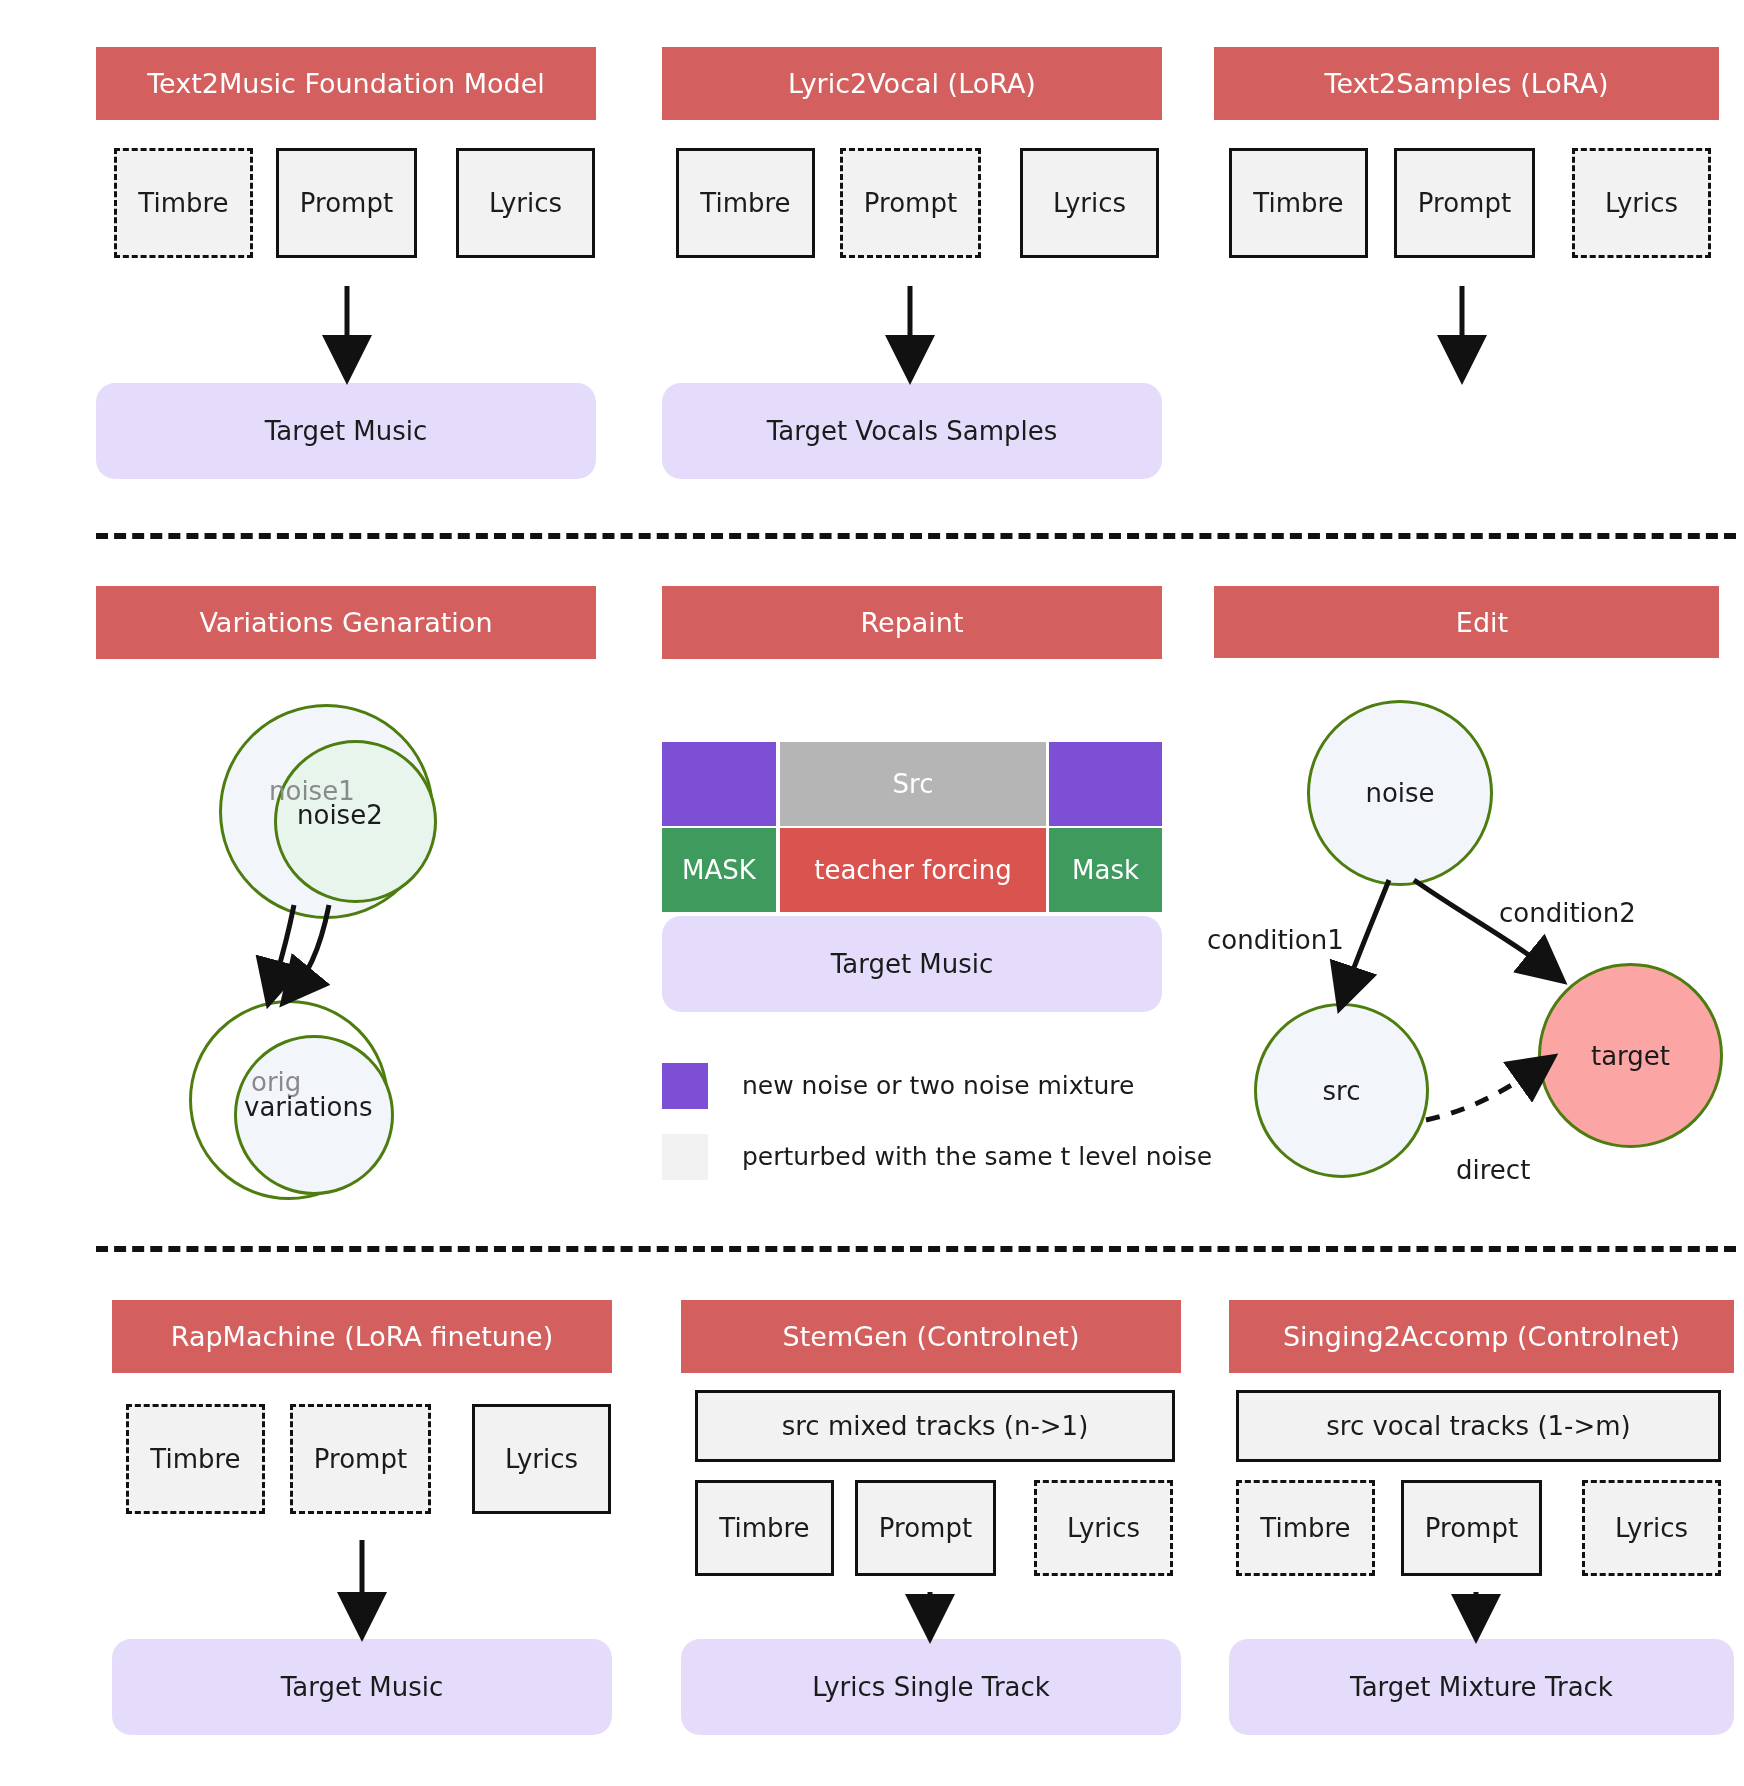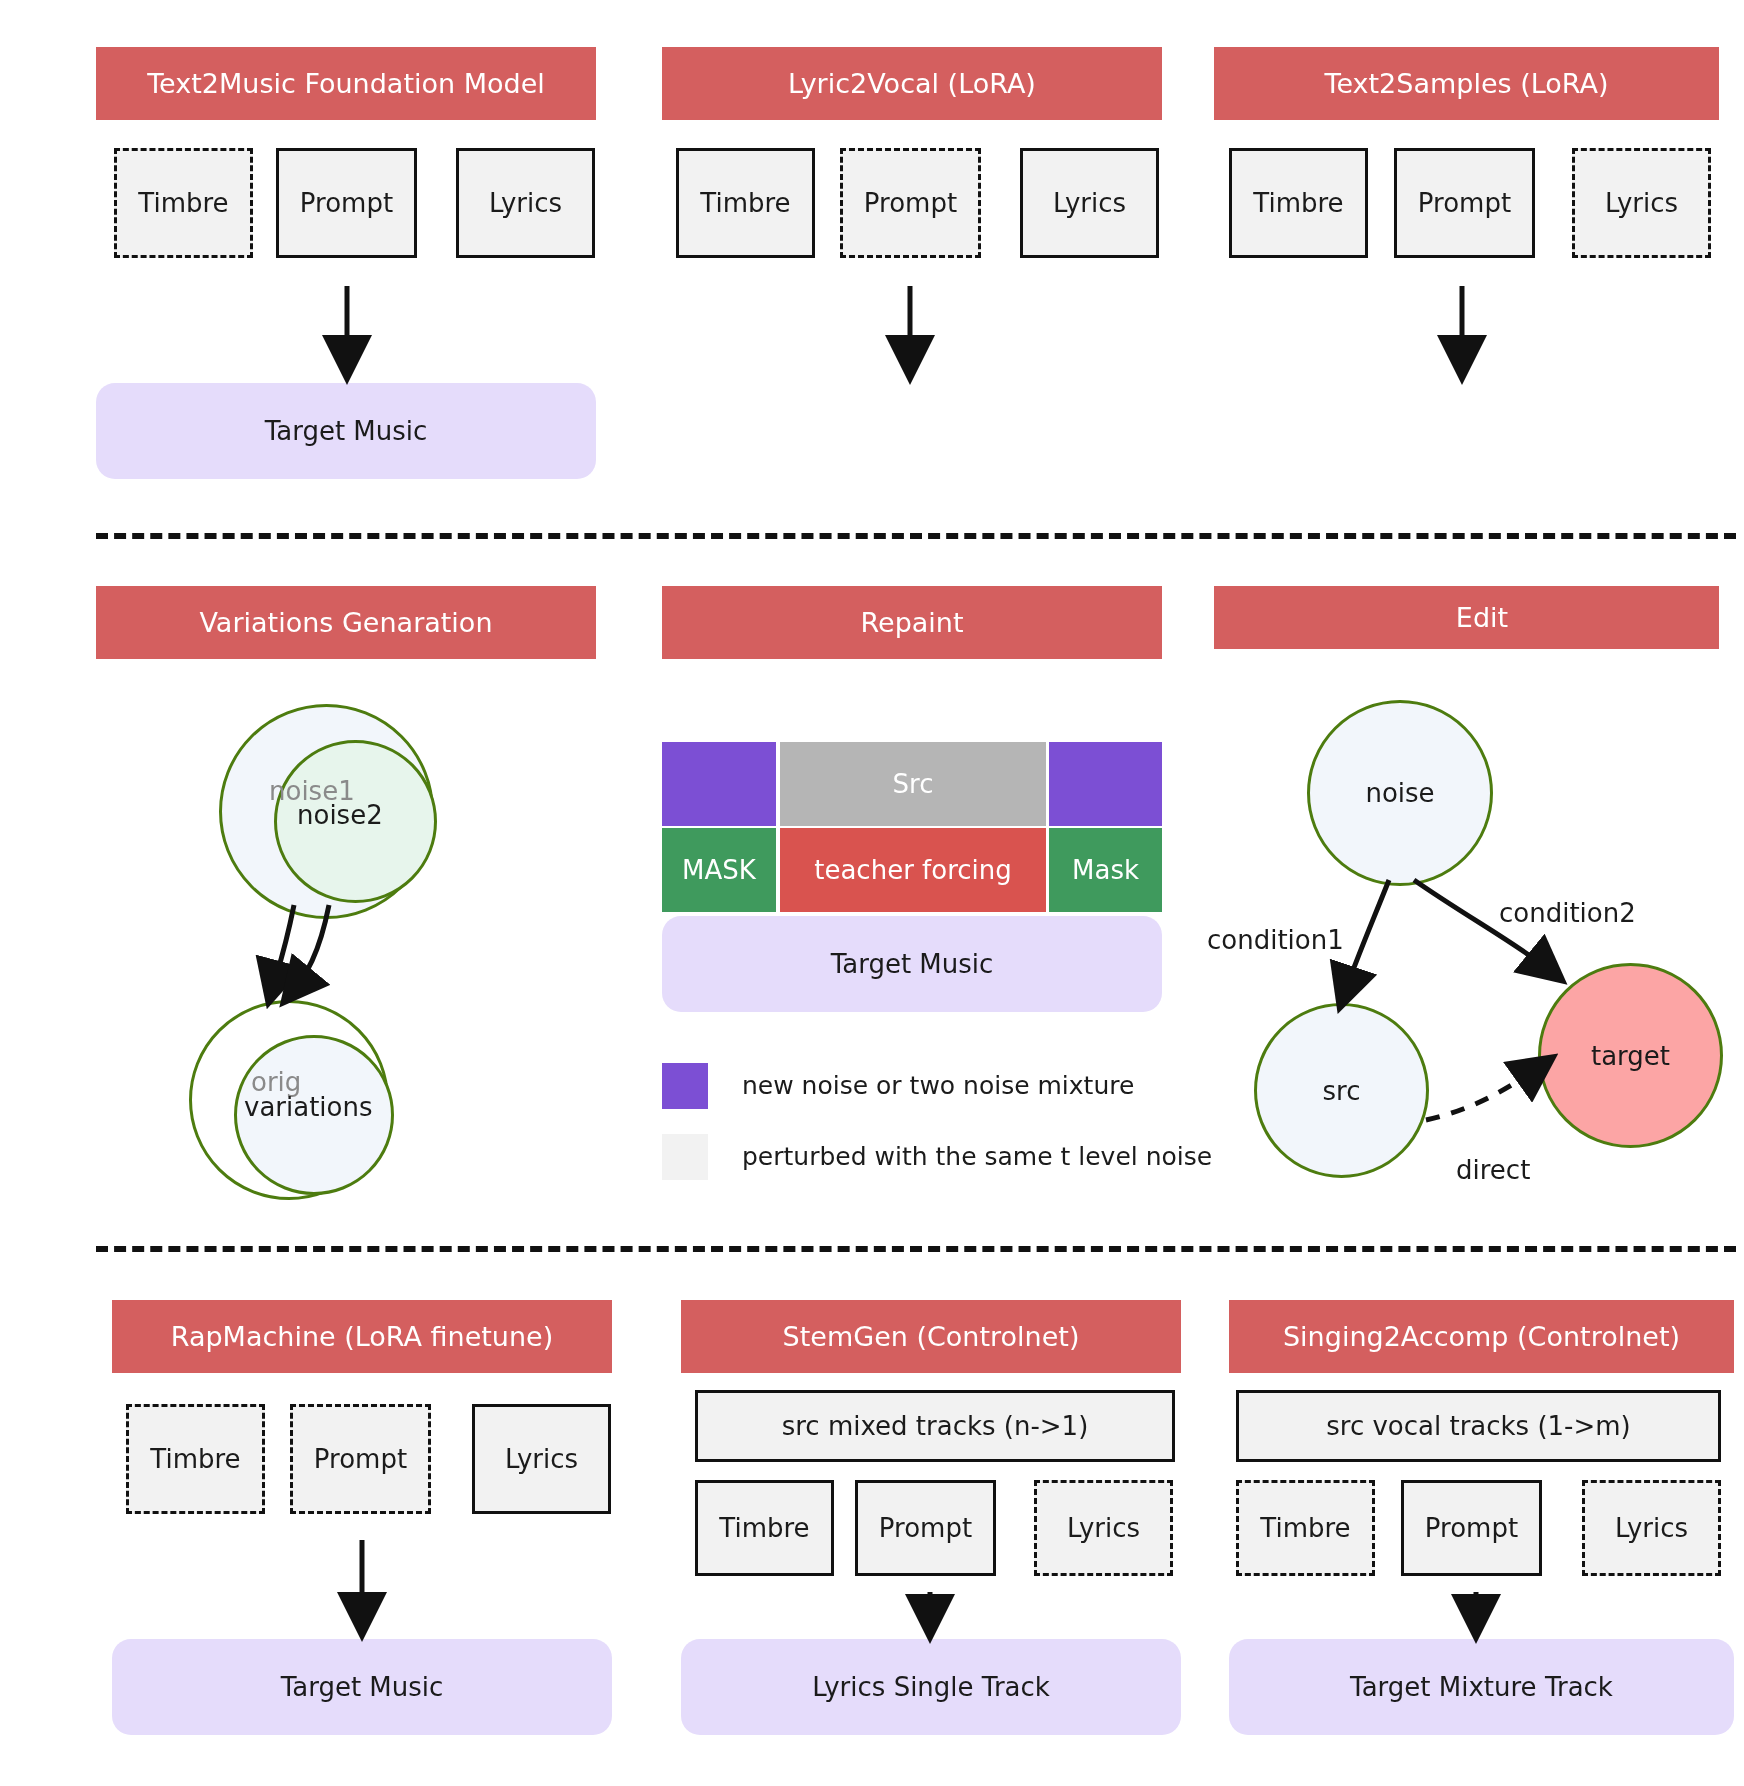--- a/index.html
+++ b/index.html
@@ -129,20 +129,21 @@
   <div class="header-bar abs" style="left:52px; top:47px; width:500px; height:73px;">Text2Music Foundation Model</div>
   <div class="token dashed abs" style="left:70px; top:148px; width:139px; height:110px;">Timbre</div>
   <div class="token abs" style="left:232px; top:148px; width:141px; height:110px;">Prompt</div>
   <div class="token abs" style="left:412px; top:148px; width:139px; height:110px;">Lyrics</div>
   <div class="target-bar abs" style="left:52px; top:383px; width:500px; height:96px;">Target Music</div>
 
   <div class="header-bar abs" style="left:618px; top:47px; width:500px; height:73px;">Lyric2Vocal (LoRA)</div>
   <div class="token abs" style="left:632px; top:148px; width:139px; height:110px;">Timbre</div>
   <div class="token dashed abs" style="left:796px; top:148px; width:141px; height:110px;">Prompt</div>
   <div class="token abs" style="left:976px; top:148px; width:139px; height:110px;">Lyrics</div>
+  <div class="target-bar abs" style="left:618px; top:383px; width:500px; height:96px;">Target Vocals Samples</div>
 
   <div class="header-bar abs" style="left:1170px; top:47px; width:505px; height:73px;">Text2Samples (LoRA)</div>
   <div class="token abs" style="left:1185px; top:148px; width:139px; height:110px;">Timbre</div>
   <div class="token abs" style="left:1350px; top:148px; width:141px; height:110px;">Prompt</div>
   <div class="token dashed abs" style="left:1528px; top:148px; width:139px; height:110px;">Lyrics</div>
 
   <div class="sep" style="top:533px;"></div>
 
   <div class="header-bar abs" style="left:52px; top:586px; width:500px; height:73px;">Variations Genaration</div>
 
@@ -166,21 +167,21 @@
   <div class="strip-cell abs" style="left:736px; top:828px; width:266px; height:84px; background:#d9534f;">teacher forcing</div>
   <div class="strip-cell abs" style="left:1005px; top:828px; width:113px; height:84px; background:#3f9a5d;">Mask</div>
 
   <div class="target-bar abs" style="left:618px; top:916px; width:500px; height:96px;">Target Music</div>
 
   <div class="legend-swatch" style="left:618px; top:1063px; background:#7c4fd4;"></div>
   <div class="legend-text" style="left:698px; top:1071px;">new noise or two noise mixture</div>
   <div class="legend-swatch" style="left:618px; top:1134px; background:#f2f2f2;"></div>
   <div class="legend-text" style="left:698px; top:1142px;">perturbed with the same t level noise</div>
 
-  <div class="header-bar abs" style="left:1170px; top:586px; width:505px; height:63px;padding-left:39px;">Edit</div>
+  <div class="header-bar abs" style="left:1170px; top:586px; width:505px; height:72px;padding-left:39px;">Edit</div>
 
   <div class="circ" style="left:1263px; top:700px; width:186px; height:186px; background:#f2f6fb;">noise</div>
   <div class="circ" style="left:1210px; top:1003px; width:175px; height:175px; background:#f2f6fb;">src</div>
   <div class="circ" style="left:1494px; top:963px; width:185px; height:185px; background:#fca5a5;">target</div>
 
   <div class="lbl" style="left:1163px; top:925px;">condition1</div>
   <div class="lbl" style="left:1455px; top:898px;">condition2</div>
   <div class="lbl" style="left:1412px; top:1155px;">direct</div>
 
   <div class="sep" style="top:1246px;"></div>

